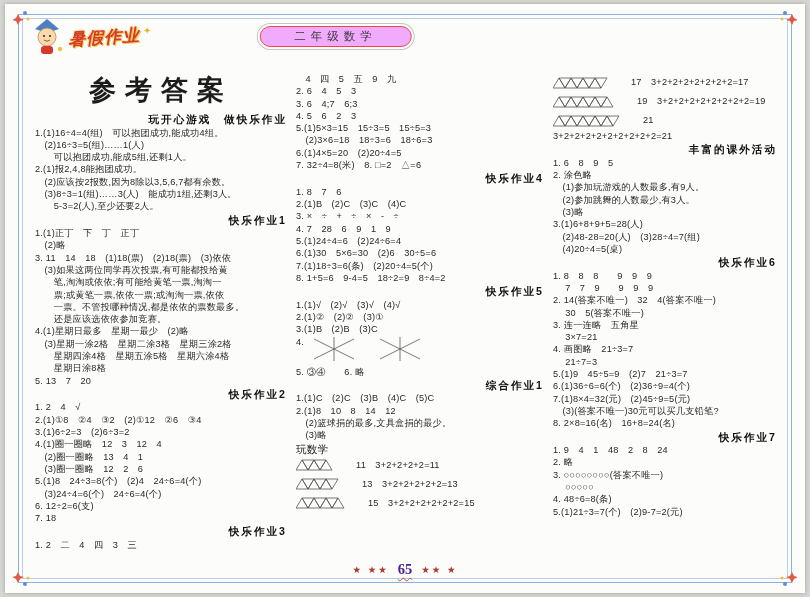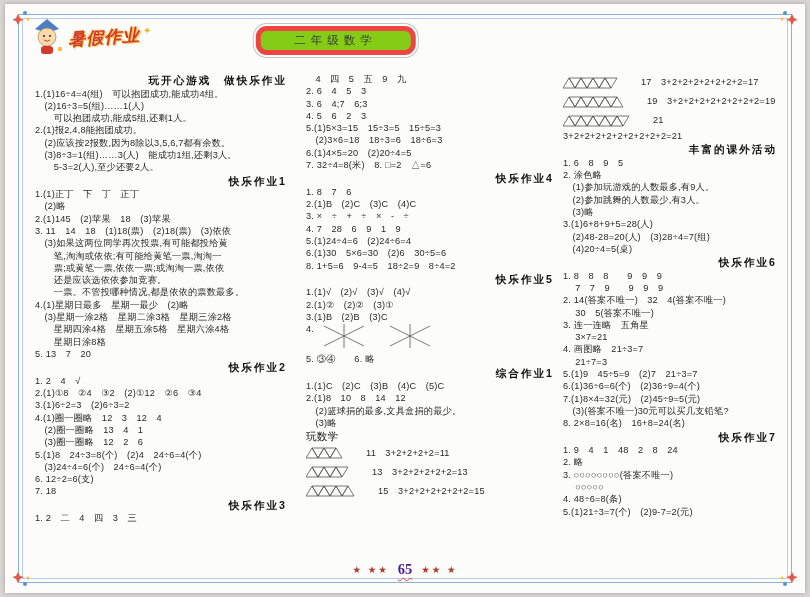--- a/index.html
+++ b/index.html
@@ -12,28 +12,28 @@
   .corner.tl{left:-6px;top:-6px;}
   .corner.tr{right:-6px;top:-6px;transform:scaleX(-1);}
   .corner.bl{left:-6px;bottom:-6px;transform:scaleY(-1);}
   .corner.br{right:-6px;bottom:-6px;transform:scale(-1,-1);}
 
   .logo{position:absolute;left:10px;top:2px;display:flex;align-items:center;gap:3px;z-index:3;}
   .logo-text{font-size:17px;font-weight:bold;font-style:italic;color:#d4392c;letter-spacing:1px;transform:rotate(-4deg);
     text-shadow:1px 1px 0 #f3c64b, -1px -1px 0 #fbe9a9;}
   .logo-star{color:#f0b429;font-size:10px;margin-top:-14px;}
 
-  .subject-box{position:absolute;left:41%;top:11px;transform:translateX(-50%);background:#84cc16;
-    border:5px solid #ef4444;border-radius:11px;padding:2px 34px;font-size:11.5px;letter-spacing:5px;color:#3a3a36;
+  .subject-box{position:absolute;left:41%;top:11px;transform:translateX(-50%);background:#f0abfc;
+    border:1px solid #ef4444;border-radius:11px;padding:2px 34px;font-size:11.5px;letter-spacing:5px;color:#3a3a36;
     box-shadow:0 0 0 2px #fff,0 0 0 3px #c6c6c0;}
 
   .content{position:absolute;left:16px;top:58px;right:14px;bottom:26px;display:flex;gap:9px;overflow:hidden;}
   .col{overflow:hidden;}
   .col-left{width:252px;}
-  .col-mid{width:248px;margin-left:10px;}
+  .col-mid{width:248px;}
   .col-right{flex:1;}
 
   .page-title{font-family:"Liberation Serif",serif;font-size:27px;font-weight:900;letter-spacing:9px;
     text-align:center;color:#1c1c1a;margin:2px 0 7px 0;line-height:30px;}
 
   .line{white-space:pre-wrap;font-size:9.2px;line-height:12.3px;color:#282824;letter-spacing:.2px;}
   .h-line{text-align:right;font-weight:bold;font-size:10.6px;line-height:14.5px;letter-spacing:2px;color:#111;}
   .b-line{font-weight:normal;font-size:10.6px;line-height:14px;color:#111;}
   .tri-line{display:flex;align-items:center;gap:22px;height:19px;}
   .tri-line svg{flex:none;}
@@ -83,39 +83,39 @@
           <circle cx="31" cy="32" r="2.2" fill="#f0c040"></circle>
         </svg>
         <span class="logo-text">暑假作业</span>
         <span class="logo-star">✦</span>
       </div>
 
       <div class="subject-box">二年级数学</div>
 
       <div class="content">
         <div class="col col-left">
+          <div class="page-title">参考答案</div>
           <div id="col-left">
               <div class="line h-line">玩开心游戏　做快乐作业</div>
               <div class="line">1.(1)16÷4=4(组)　可以抱团成功,能成功4组。</div>
               <div class="line">　(2)16÷3=5(组)……1(人)</div>
               <div class="line">　　可以抱团成功,能成5组,还剩1人。</div>
               <div class="line">2.(1)报2,4,8能抱团成功。</div>
               <div class="line">　(2)应该按2报数,因为8除以3,5,6,7都有余数。</div>
               <div class="line">　(3)8÷3=1(组)……3(人)　能成功1组,还剩3人。</div>
               <div class="line">　　5-3=2(人),至少还要2人。</div>
               <div class="line h-line">快乐作业1</div>
               <div class="line">1.(1)正丁　下　丁　正丁</div>
               <div class="line">　(2)略</div>
-              <div class="line">2.(1)145　(2)苹果　18　(3)苹果</div>
               <div class="line">3. 11　14　18　(1)18(票)　(2)18(票)　(3)依依</div>
               <div class="line">　(3)如果这两位同学再次投票,有可能都投给黄</div>
               <div class="line">　　笔,淘淘或依依;有可能给黄笔一票,淘淘一</div>
               <div class="line">　　票;或黄笔一票,依依一票;或淘淘一票,依依</div>
+              <div class="line">　　一票。不管投哪种情况,都是依依的票数最多。</div>
               <div class="line">　　还是应该选依依参加竞赛。</div>
-              <div class="line">　　一票。不管投哪种情况,都是依依的票数最多。</div>
               <div class="line">4.(1)星期日最多　星期一最少　(2)略</div>
               <div class="line">　(3)星期一涂2格　星期二涂3格　星期三涂2格</div>
               <div class="line">　　星期四涂4格　星期五涂5格　星期六涂4格</div>
               <div class="line">　　星期日涂8格</div>
               <div class="line">5. 13　7　20</div>
               <div class="line h-line">快乐作业2</div>
               <div class="line">1. 2　4　√</div>
               <div class="line">2.(1)①8　②4　③2　(2)①12　②6　③4</div>
               <div class="line">3.(1)6÷2=3　(2)6÷3=2</div>
               <div class="line">4.(1)圈一圈略　12　3　12　4</div>
@@ -138,20 +138,21 @@
             <div class="line">　(2)3×6=18　18÷3=6　18÷6=3</div>
             <div class="line">6.(1)4×5=20　(2)20÷4=5</div>
             <div class="line">7. 32÷4=8(米)　8. □=2　△=6</div>
             <div class="line h-line">快乐作业4</div>
             <div class="line">1. 8　7　6</div>
             <div class="line">2.(1)B　(2)C　(3)C　(4)C</div>
             <div class="line">3. ×　÷　+　÷　×　-　÷</div>
             <div class="line">4. 7　28　6　9　1　9</div>
             <div class="line">5.(1)24÷4=6　(2)24÷6=4</div>
             <div class="line">6.(1)30　5×6=30　(2)6　30÷5=6</div>
+            <div class="line">7.(1)18÷3=6(条)　(2)20÷4=5(个)</div>
             <div class="line">8. 1+5=6　9-4=5　18÷2=9　8÷4=2</div>
             <div class="line h-line">快乐作业5</div>
             <div class="line">1.(1)√　(2)√　(3)√　(4)√</div>
             <div class="line">2.(1)②　(2)②　(3)①</div>
             <div class="line">3.(1)B　(2)B　(3)C</div>
             <div class="line x-line"><span>4.</span><svg width="120" height="27">
                 <line x1="4" y1="3" x2="44" y2="23" stroke="#555" stroke-width="0.8"></line>
                 <line x1="44" y1="3" x2="4" y2="23" stroke="#555" stroke-width="0.8"></line>
                 <line x1="24" y1="1" x2="24" y2="25" stroke="#555" stroke-width="0.8"></line>
                 <line x1="70" y1="3" x2="110" y2="23" stroke="#555" stroke-width="0.8"></line>

